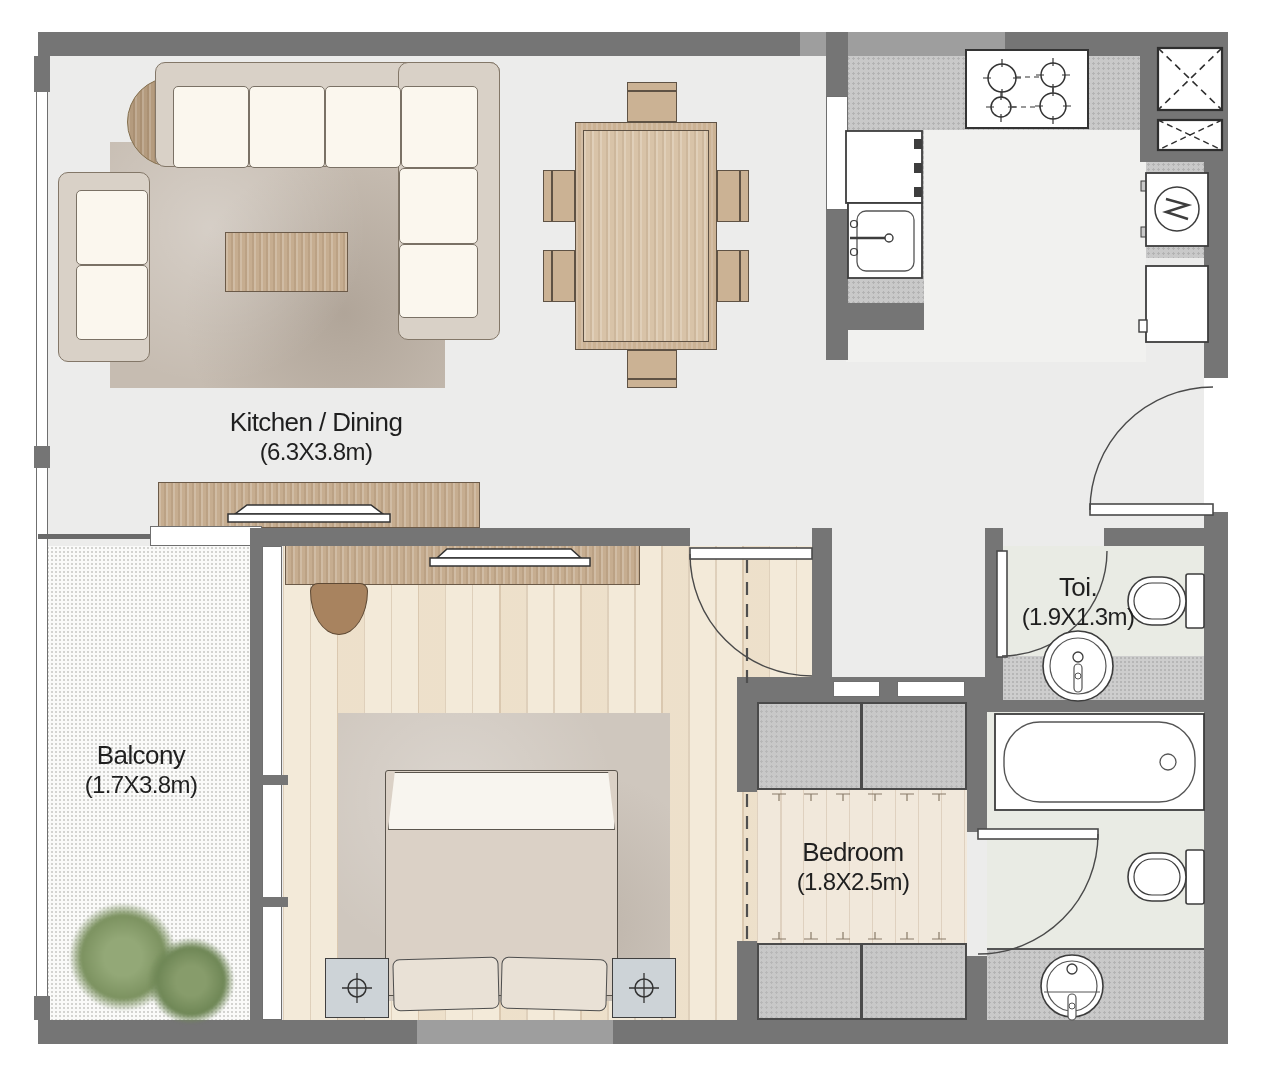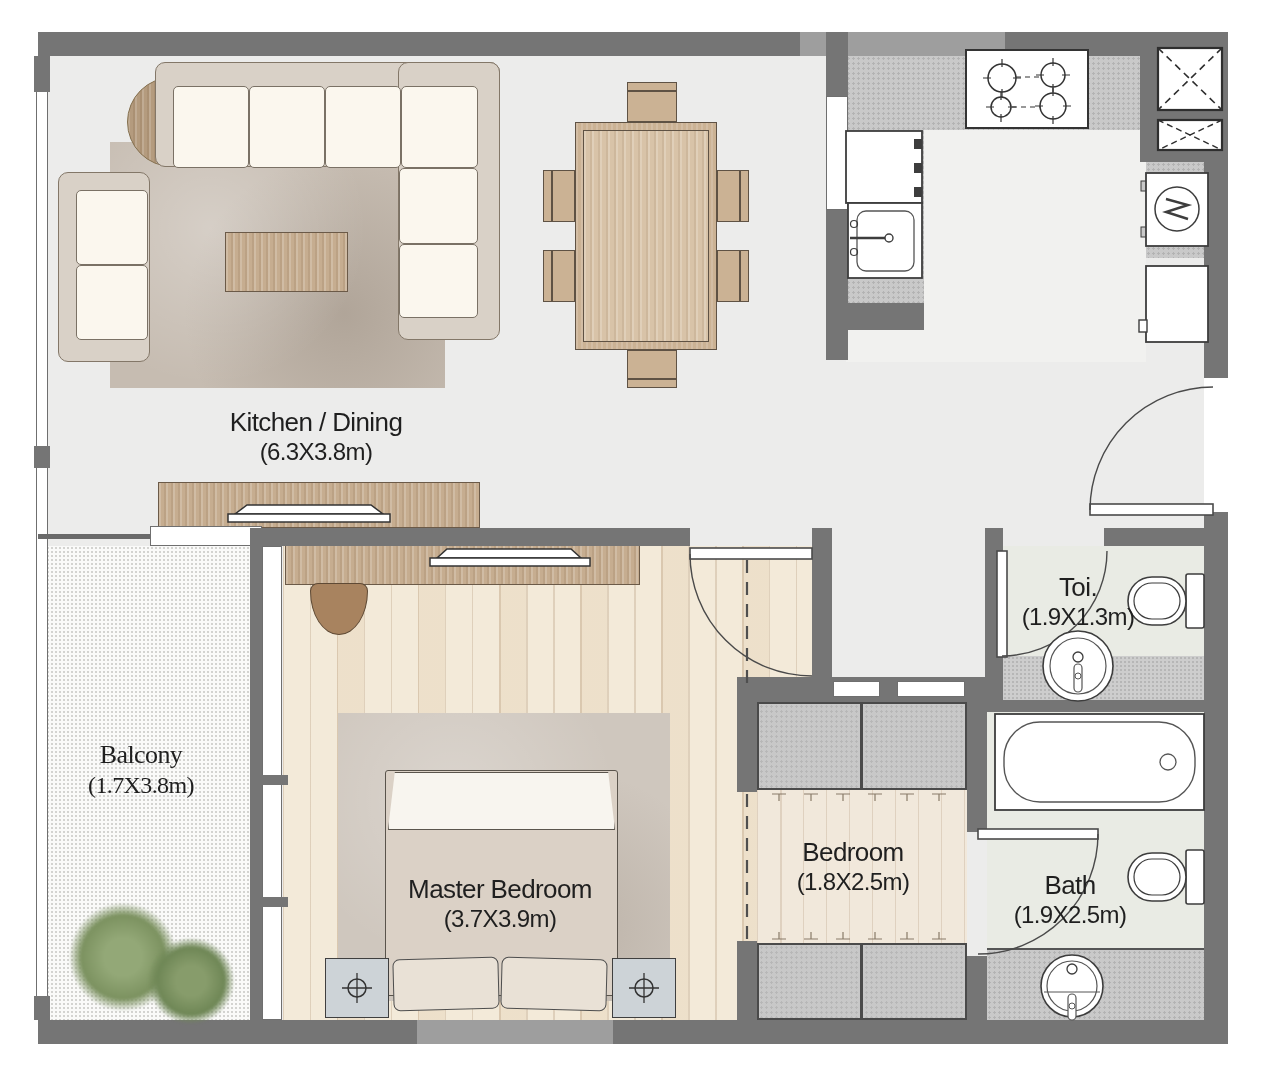--- a/index.html
+++ b/index.html
@@ -288,34 +288,26 @@
       <circle cx="1072" cy="969" r="5" stroke-width="1.3"></circle>
       <rect x="1068" y="994" width="8" height="26" rx="4" stroke="#555" stroke-width="1.2"></rect>
       <circle cx="1072" cy="1006" r="3" fill="none" stroke="#555" stroke-width="1"></circle>
     </g>
   </svg>
 
   <div class="room-label" style="left:316px;top:436px;">
     <div class="rname">Kitchen / Dining</div>
     <div class="rdims">(6.3X3.8m)</div>
   </div>
-  <div class="room-label" style="left:141px;top:769px;font-family:Liberation Serif, serif;">
+  <div class="room-label" style="left:141px;top:769px;">
     <div class="rname">Balcony</div>
     <div class="rdims">(1.7X3.8m)</div>
-  </div>
-  <div class="room-label" style="left:500px;top:903px;">
-    <div class="rname">Master Bedroom</div>
-    <div class="rdims">(3.7X3.9m)</div>
   </div>
   <div class="room-label" style="left:853px;top:866px;">
     <div class="rname">Bedroom</div>
     <div class="rdims">(1.8X2.5m)</div>
   </div>
   <div class="room-label" style="left:1078px;top:601px;">
     <div class="rname">Toi.</div>
     <div class="rdims">(1.9X1.3m)</div>
   </div>
-  <div class="room-label" style="left:1070px;top:899px;">
-    <div class="rname">Bath</div>
-    <div class="rdims">(1.9X2.5m)</div>
-  </div>
 
 </div>
 
 </body></html>

